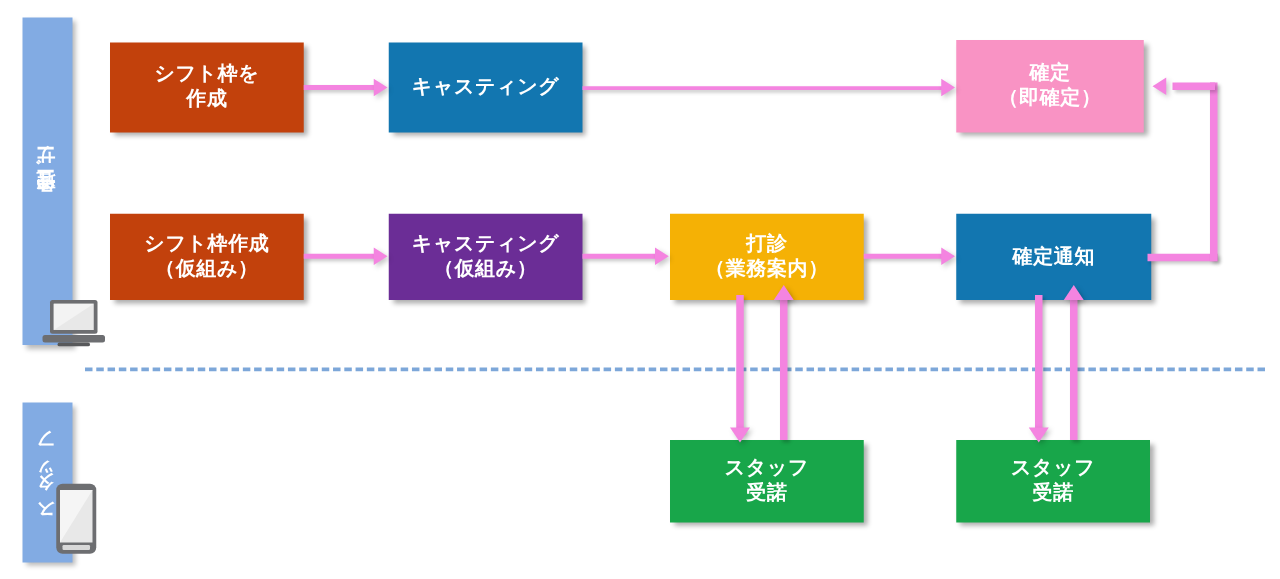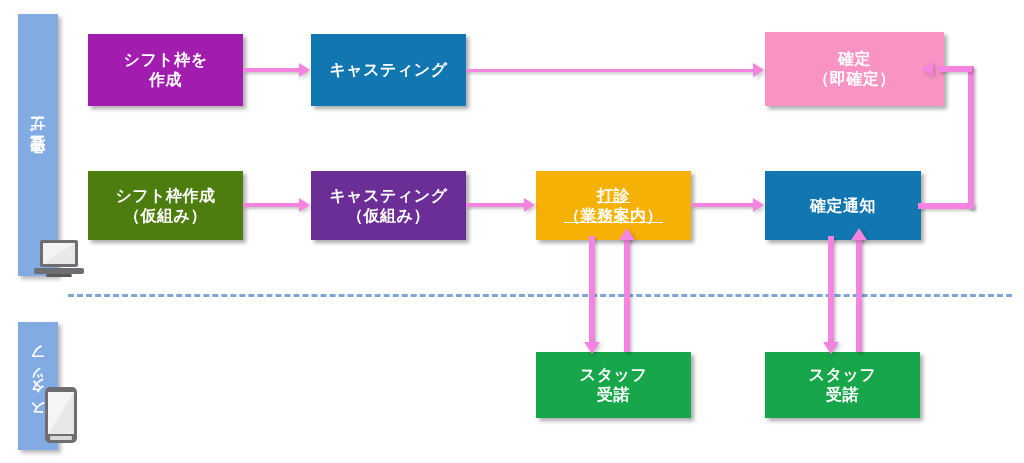--- a/index.html
+++ b/index.html
@@ -131,51 +131,51 @@
     <svg width="34" height="58" viewBox="0 0 34 58">
       <rect x="1" y="1" width="32" height="56" rx="5" fill="#6d6e71"></rect>
       <rect x="4" y="6" width="26" height="42" fill="#e8e8e8"></rect>
       <path d="M4 6 L30 6 L4 48 Z" fill="#f5f5f5"></path>
       <rect x="6" y="50" width="22" height="4" rx="1" fill="#d8d8d8"></rect>
     </svg>
   </div>
 
   <div class="divider" style="left:68px; top:294px; width:944px;"></div>
 
-  <div class="node" style="left:88px; top:34px; width:155px; height:72px; background:#a21caf;">
+  <div class="node" style="left:88px; top:34px; width:155px; height:72px; background:#c2410c;">
     <span>シフト枠を
 作成</span>
   </div>
 
   <div class="node" style="left:311px; top:34px; width:155px; height:72px; background:#1276b0;">
     <span>キャスティング</span>
   </div>
 
-  <div class="node" style="left:765px; top:32px; width:179px; height:74px; background:#f993c4;">
+  <div class="node" style="left:765px; top:32px; width:150px; height:74px; background:#f993c4;">
     <span>確定
 （即確定）</span>
   </div>
 
   <div class="conn h" style="left:243px; top:68px; width:57px;"></div>
   <div class="arrow right" style="left:299px; top:63px;"></div>
 
   <div class="conn thin-h" style="left:466px; top:69px; width:289px;"></div>
   <div class="arrow right" style="left:753px; top:63px;"></div>
 
-  <div class="node" style="left:88px; top:171px; width:155px; height:69px; background:#4d7c0f;">
+  <div class="node" style="left:88px; top:171px; width:155px; height:69px; background:#c2410c;">
     <span>シフト枠作成
 （仮組み）</span>
   </div>
 
   <div class="node" style="left:311px; top:171px; width:155px; height:69px; background:#6b2d96;">
     <span>キャスティング
 （仮組み）</span>
   </div>
 
-  <div class="node" style="left:536px; top:171px; width:155px; height:69px; background:#f5b105;text-decoration:underline;">
+  <div class="node" style="left:536px; top:171px; width:155px; height:69px; background:#f5b105;">
     <span>打診
 （業務案内）</span>
   </div>
 
   <div class="node" style="left:765px; top:171px; width:156px; height:69px; background:#1276b0;">
     <span>確定通知</span>
   </div>
 
   <div class="conn h" style="left:243px; top:203px; width:57px;"></div>
   <div class="arrow right" style="left:299px; top:198px;"></div>

